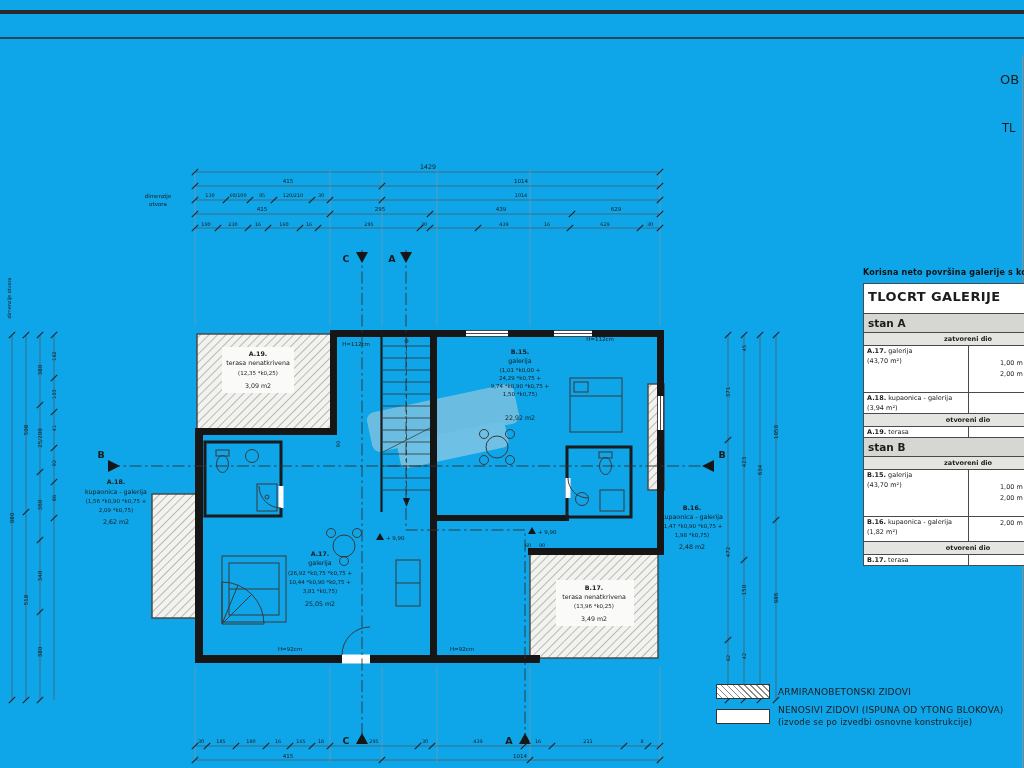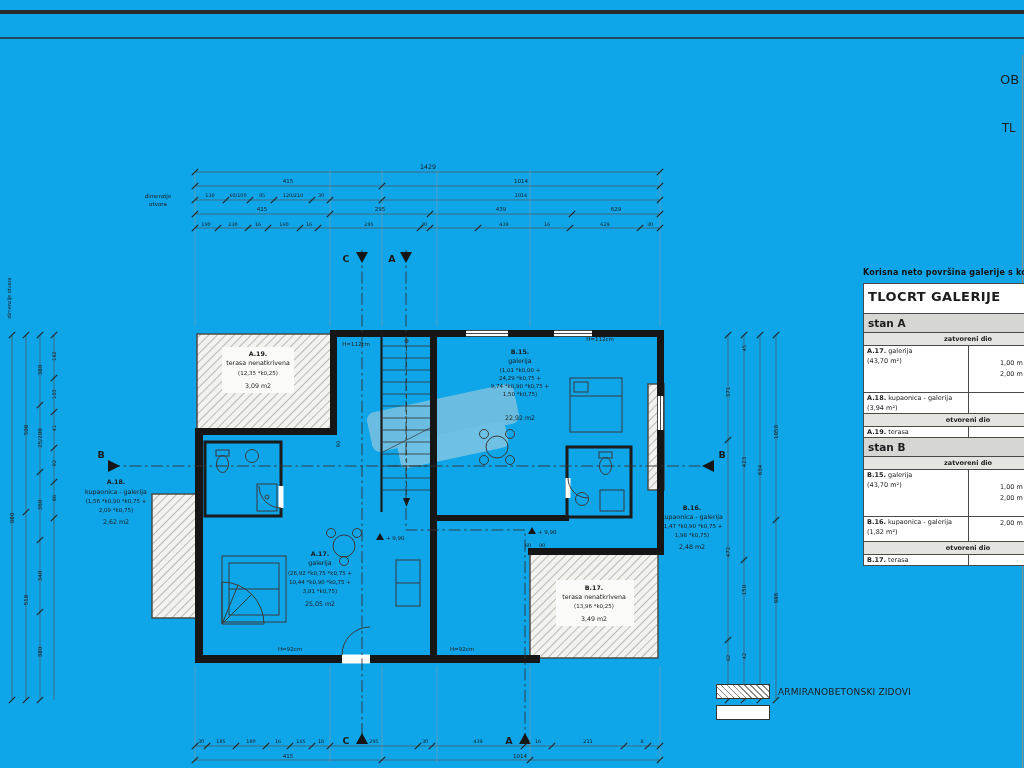--- a/index.html
+++ b/index.html
@@ -522,16 +522,20 @@
 </div>
 
 
 <div class="legend">
   <div class="litem">
     <div class="lsw hatch"></div>
     <div class="ltext">ARMIRANOBETONSKI ZIDOVI</div>
   </div>
   <div class="litem">
     <div class="lsw"></div>
+    <div class="ltext">
+      <div>NENOSIVI ZIDOVI (ISPUNA OD YTONG BLOKOVA)</div>
+      <div class="l2">(izvode se po izvedbi osnovne konstrukcije)</div>
+    </div>
   </div>
 </div>
 
 </div>
 
 </body></html>

